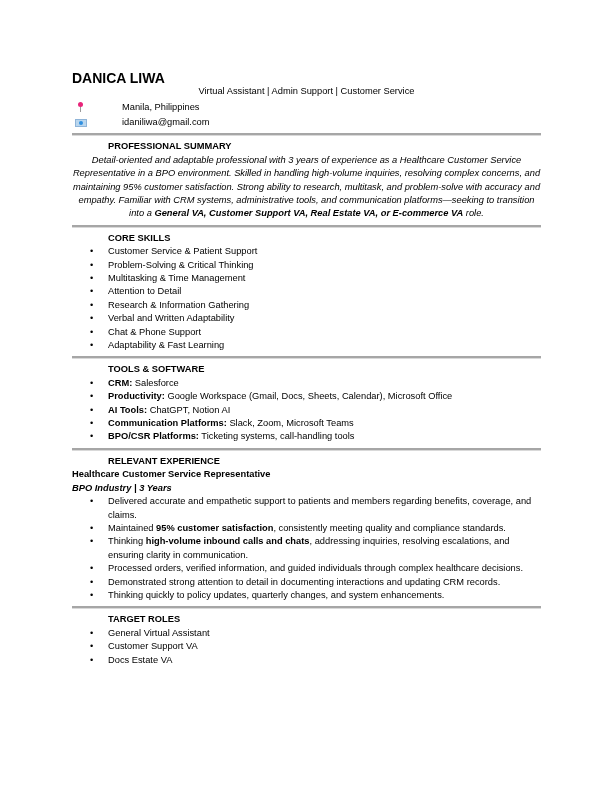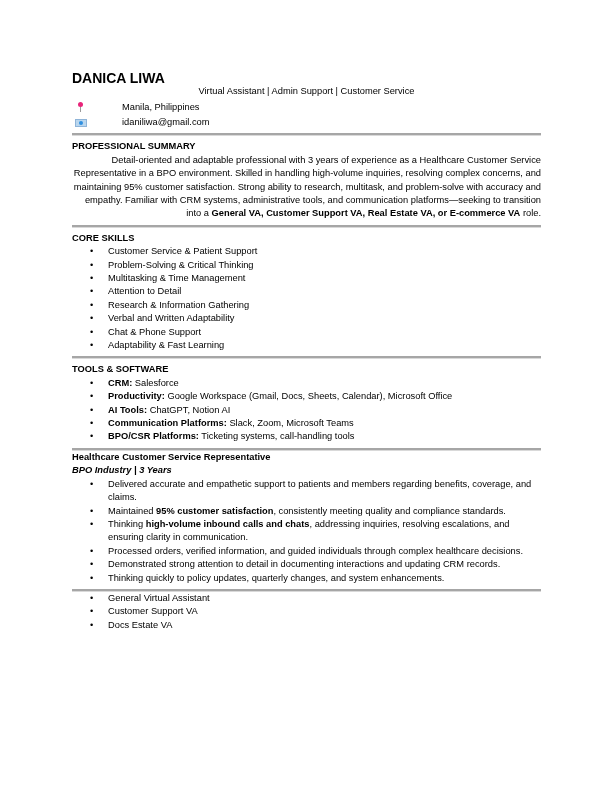--- a/index.html
+++ b/index.html
@@ -88,24 +88,26 @@
       height: 2px;
       background: #a6a6a6;
       border-bottom: 1px solid #d9d9d9;
       margin-top: 0px;
       width: 469px;
     }
     .section-title {
       font-weight: bold;
       margin-top: 4px;
       height: 13.4px;
+      margin-left: 36px;
     }
     .para {
       width: 469px;
-      text-align: right;
+      text-align: center;
+      font-style: italic;
     }
     .para b { font-weight: bold; }
     ul.bullets {
       list-style: none;
       margin: 0;
       padding: 0;
     }
     ul.bullets li {
       position: relative;
       padding-left: 36px;
@@ -171,33 +173,35 @@
     <li><span class="dot">•</span><b>CRM:</b><span> Salesforce</span></li>
     <li><span class="dot">•</span><b>Productivity:</b><span> Google Workspace (Gmail, Docs, Sheets, Calendar), Microsoft Office</span></li>
     <li><span class="dot">•</span><b>AI Tools:</b><span> ChatGPT, Notion AI</span></li>
     <li><span class="dot">•</span><b>Communication Platforms:</b><span> Slack, Zoom, Microsoft Teams</span></li>
     <li><span class="dot">•</span><b>BPO/CSR Platforms:</b><span> Ticketing systems, call-handling tools</span></li>
   </ul>
 
   <div class="gap-xs"></div>
   <div class="divider"></div>
 
+  <div class="section-title">RELEVANT EXPERIENCE</div>
   <div class="job-title">Healthcare Customer Service Representative</div>
   <div class="job-meta">BPO Industry | 3 Years</div>
   <ul class="bullets">
     <li><span class="dot">•</span><span>Delivered accurate and empathetic support to patients and members regarding benefits, coverage, and claims.</span><b></b><span></span></li>
     <li><span class="dot">•</span><span>Maintained </span><b>95% customer satisfaction</b><span>, consistently meeting quality and compliance standards.</span></li>
     <li><span class="dot">•</span><span>Thinking </span><b>high-volume inbound calls and chats</b><span>, addressing inquiries, resolving escalations, and ensuring clarity in communication.</span></li>
     <li><span class="dot">•</span><span>Processed orders, verified information, and guided individuals through complex healthcare decisions.</span><b></b><span></span></li>
     <li><span class="dot">•</span><span>Demonstrated strong attention to detail in documenting interactions and updating CRM records.</span><b></b><span></span></li>
     <li><span class="dot">•</span><span>Thinking quickly to policy updates, quarterly changes, and system enhancements.</span><b></b><span></span></li>
   </ul>
 
   <div class="gap-xs"></div>
   <div class="divider"></div>
 
+  <div class="section-title">TARGET ROLES</div>
   <ul class="bullets">
     <li><span class="dot">•</span><span>General Virtual Assistant</span></li>
     <li><span class="dot">•</span><span>Customer Support VA</span></li>
     <li><span class="dot">•</span><span>Docs Estate VA</span></li>
   </ul>
 
 </div>
 
 </body></html>

